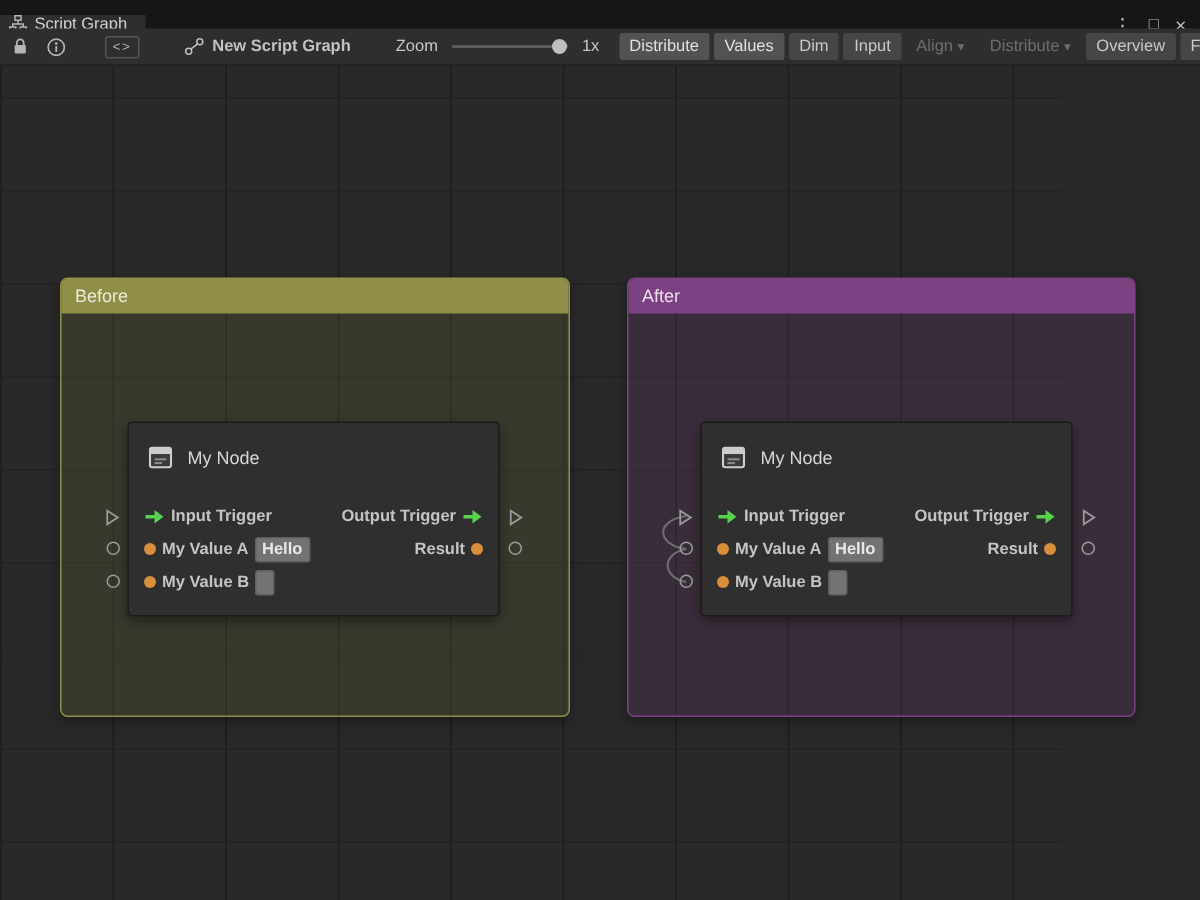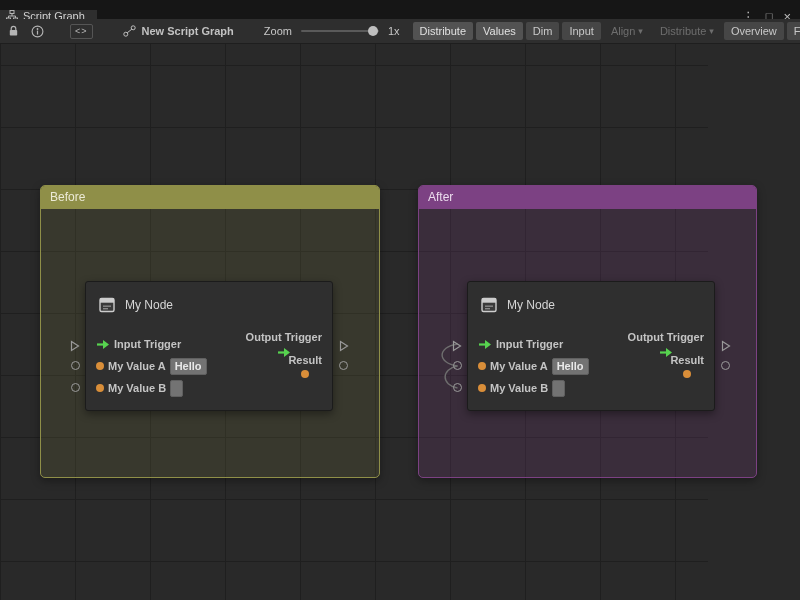--- a/index.html
+++ b/index.html
@@ -52,21 +52,21 @@
   .group.after .group-header { background:#7c4183; color:#ecdcee; }
 
   
   .node { position:absolute; width:248px; height:130px; background:#2f2f2f; border:1px solid #1b1b1b; border-radius:3px; box-shadow:0 3px 8px rgba(0,0,0,0.4); }
   .node-before { left:85px; top:237px; }
   .node-after { left:467px; top:237px; }
   .node-header { display:flex; align-items:center; gap:9px; padding:14px 12px 0 12px; font-size:12px; color:#d6d6d6; }
   .rows { position:absolute; top:51px; left:0; right:0; }
   .row { height:22px; display:flex; align-items:center; padding:0 10px; font-size:11px; color:#c4c4c4; }
   .row .left, .row .right { display:flex; align-items:center; gap:4px;font-weight:bold; }
-  .row .right { margin-left:auto;flex-direction:column; }
+  .row .right { margin-left:auto; }
   .dot { width:8px; height:8px; border-radius:50%; background:#d98e39; flex:0 0 auto; }
   .field { background:#737373; border:1px solid #606060; border-radius:2px; padding:1px 4px; font-size:11px; line-height:13px; color:#e8e8e8; min-height:17px; }
   .field.small { width:13px; }
 
   
   .oport { position:absolute; }
   .ocircle { width:9px; height:9px; border:1px solid #9a9a9a; border-radius:50%; background:transparent; }
   .p-tri-l { left:-16px; top:56px; }
   .p-cir-l1 { left:-15px; top:79px; }
   .p-cir-l2 { left:-15px; top:101px; }

